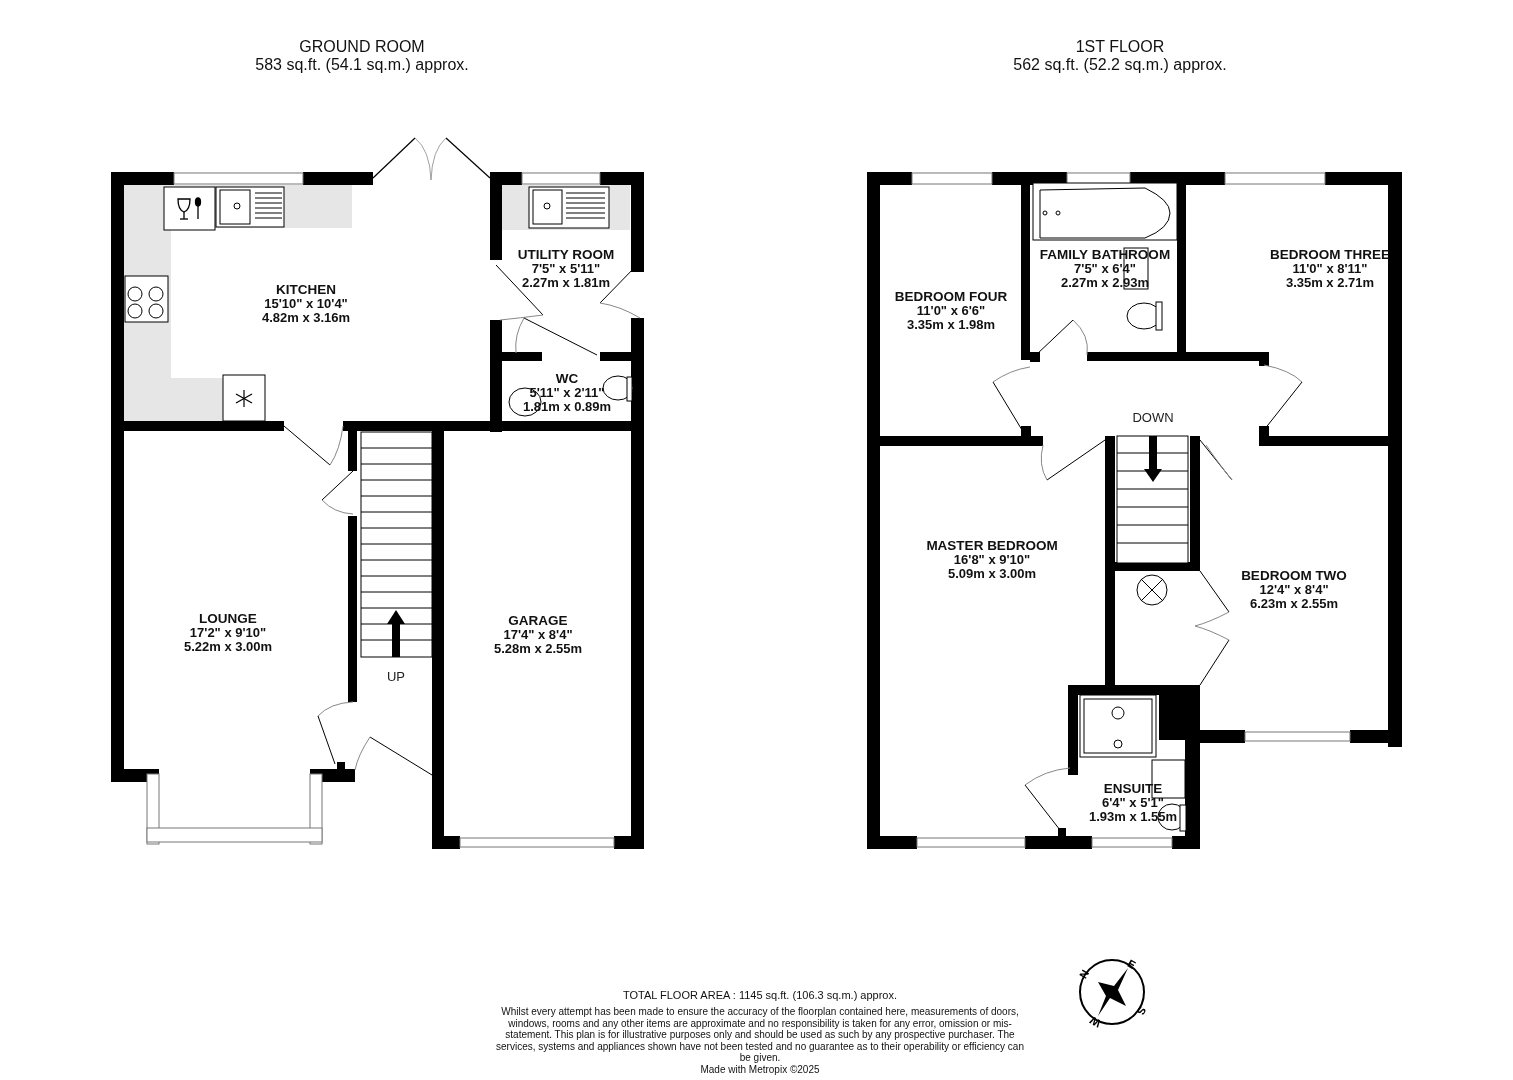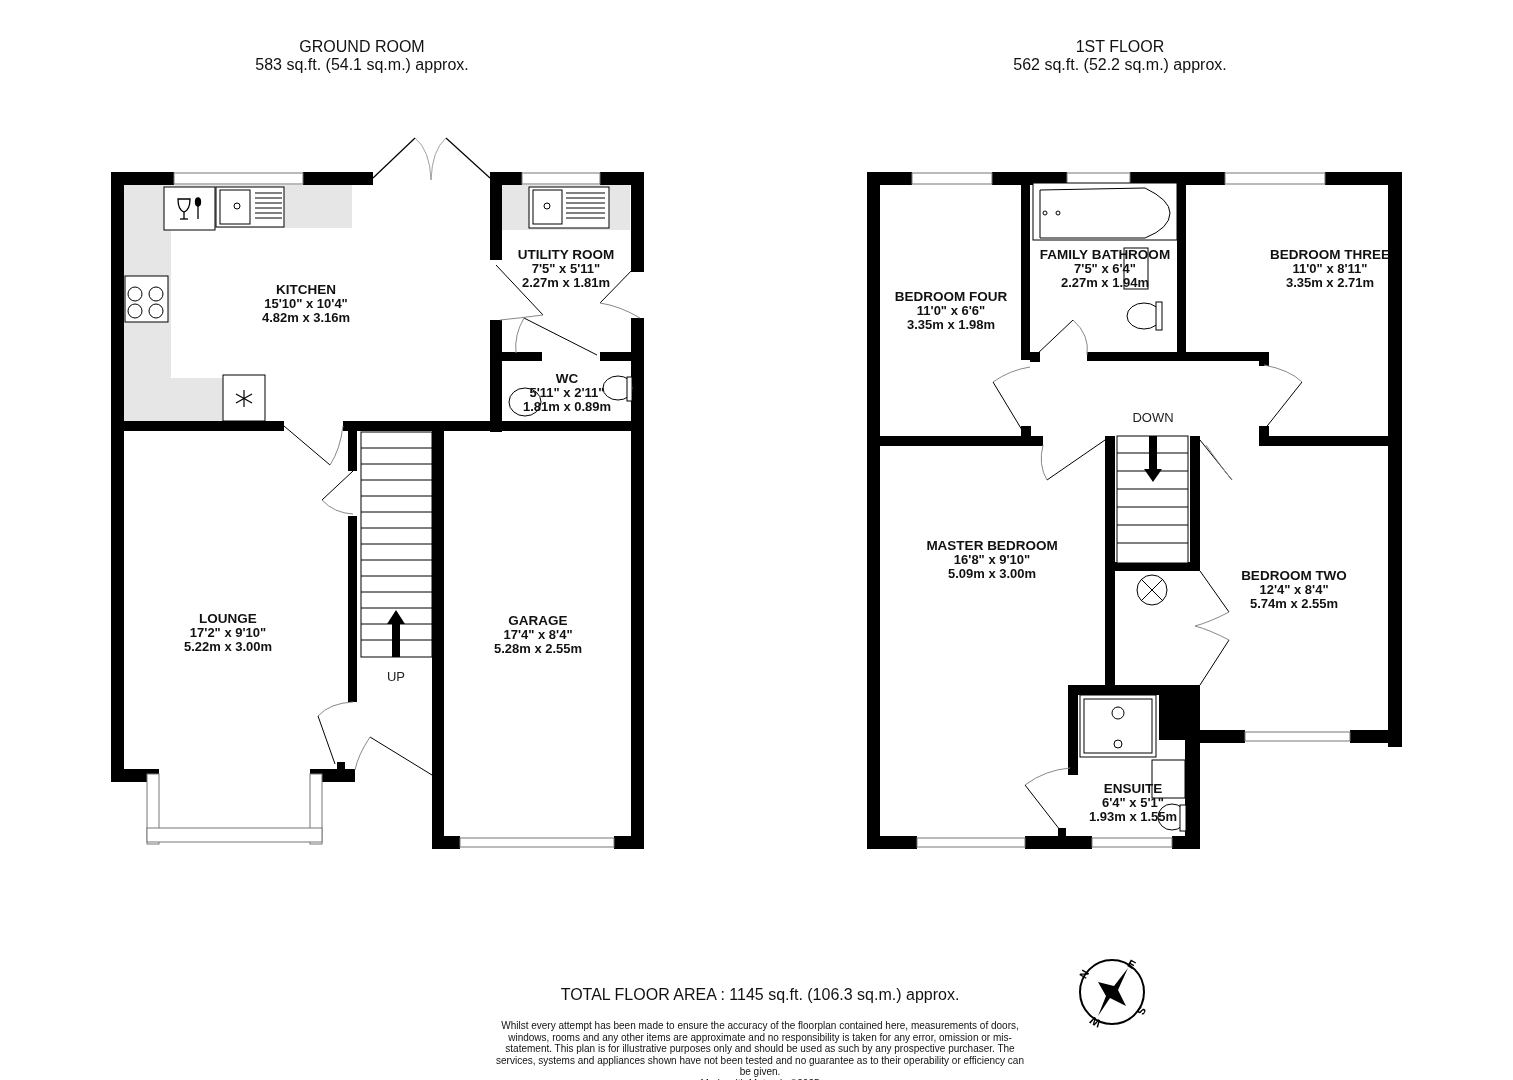--- a/index.html
+++ b/index.html
@@ -5,21 +5,21 @@
   html, body { margin: 0; padding: 0; background: #ffffff; }
   body { width: 1513px; height: 1080px; position: relative; overflow: hidden; font-family: "Liberation Sans", sans-serif; color: #000; }
   .floor-header { position: absolute; text-align: center; font-size: 16px; line-height: 18px; color: #111; }
   .floor-header .t { display: block; }
   #plan { position: absolute; left: 0; top: 0; width: 1513px; height: 1080px; }
   .room-label { position: absolute; text-align: center; font-weight: bold; font-size: 13px; line-height: 14px; color: #111; transform: translateX(-50%); white-space: nowrap; }
   .room-label .name { display: block; font-size: 13.5px; }
   .room-label .dim { display: block; }
   .small-label { position: absolute; font-size: 13px; color: #222; transform: translateX(-50%); }
   .footer { position: absolute; left: 490px; top: 986px; width: 540px; text-align: center; color: #111; }
-  .footer .total { font-size: 16px; line-height: 18px; margin-bottom: 16px; }
+  .footer .total { font-size: 11px; line-height: 18px; margin-bottom: 2px; }
   .footer .disc { font-size: 10px; line-height: 11.6px; }
   .footer .credit { font-size: 10px; line-height: 12px; }
 </style>
 </head>
 <body>
 
 <svg id="plan" viewBox="0 0 1513 1080" xmlns="http://www.w3.org/2000/svg">
 
   <g>
 
@@ -327,36 +327,36 @@
 <div class="small-label" style="left:396px; top:669px;">UP</div>
 
 <div class="room-label" style="left:951px; top:290px;">
   <span class="name">BEDROOM FOUR</span>
   <span class="dim">11'0"  x 6'6"</span>
   <span class="dim">3.35m  x 1.98m</span>
 </div>
 <div class="room-label" style="left:1105px; top:248px;">
   <span class="name">FAMILY BATHROOM</span>
   <span class="dim">7'5"  x 6'4"</span>
-  <span class="dim">2.27m  x 1.94m</span>
+  <span class="dim">2.27m  x 2.93m</span>
 </div>
 <div class="room-label" style="left:1330px; top:248px;">
   <span class="name">BEDROOM THREE</span>
   <span class="dim">11'0"  x 8'11"</span>
   <span class="dim">3.35m  x 2.71m</span>
 </div>
 <div class="room-label" style="left:992px; top:539px;">
   <span class="name">MASTER BEDROOM</span>
   <span class="dim">16'8"  x 9'10"</span>
   <span class="dim">5.09m  x 3.00m</span>
 </div>
 <div class="room-label" style="left:1294px; top:569px;">
   <span class="name">BEDROOM TWO</span>
   <span class="dim">12'4"  x 8'4"</span>
-  <span class="dim">5.74m  x 2.55m</span>
+  <span class="dim">6.23m  x 2.55m</span>
 </div>
 <div class="room-label" style="left:1133px; top:782px;">
   <span class="name">ENSUITE</span>
   <span class="dim">6'4"  x 5'1"</span>
   <span class="dim">1.93m  x 1.55m</span>
 </div>
 <div class="small-label" style="left:1153px; top:410px;">DOWN</div>
 
 <div style="position:absolute; left:1080px; top:968px; font-size:11px; font-weight:bold; transform:rotate(-60deg);">N</div>
 <div style="position:absolute; left:1128px; top:958px; font-size:11px; font-weight:bold; transform:rotate(30deg);">E</div>

